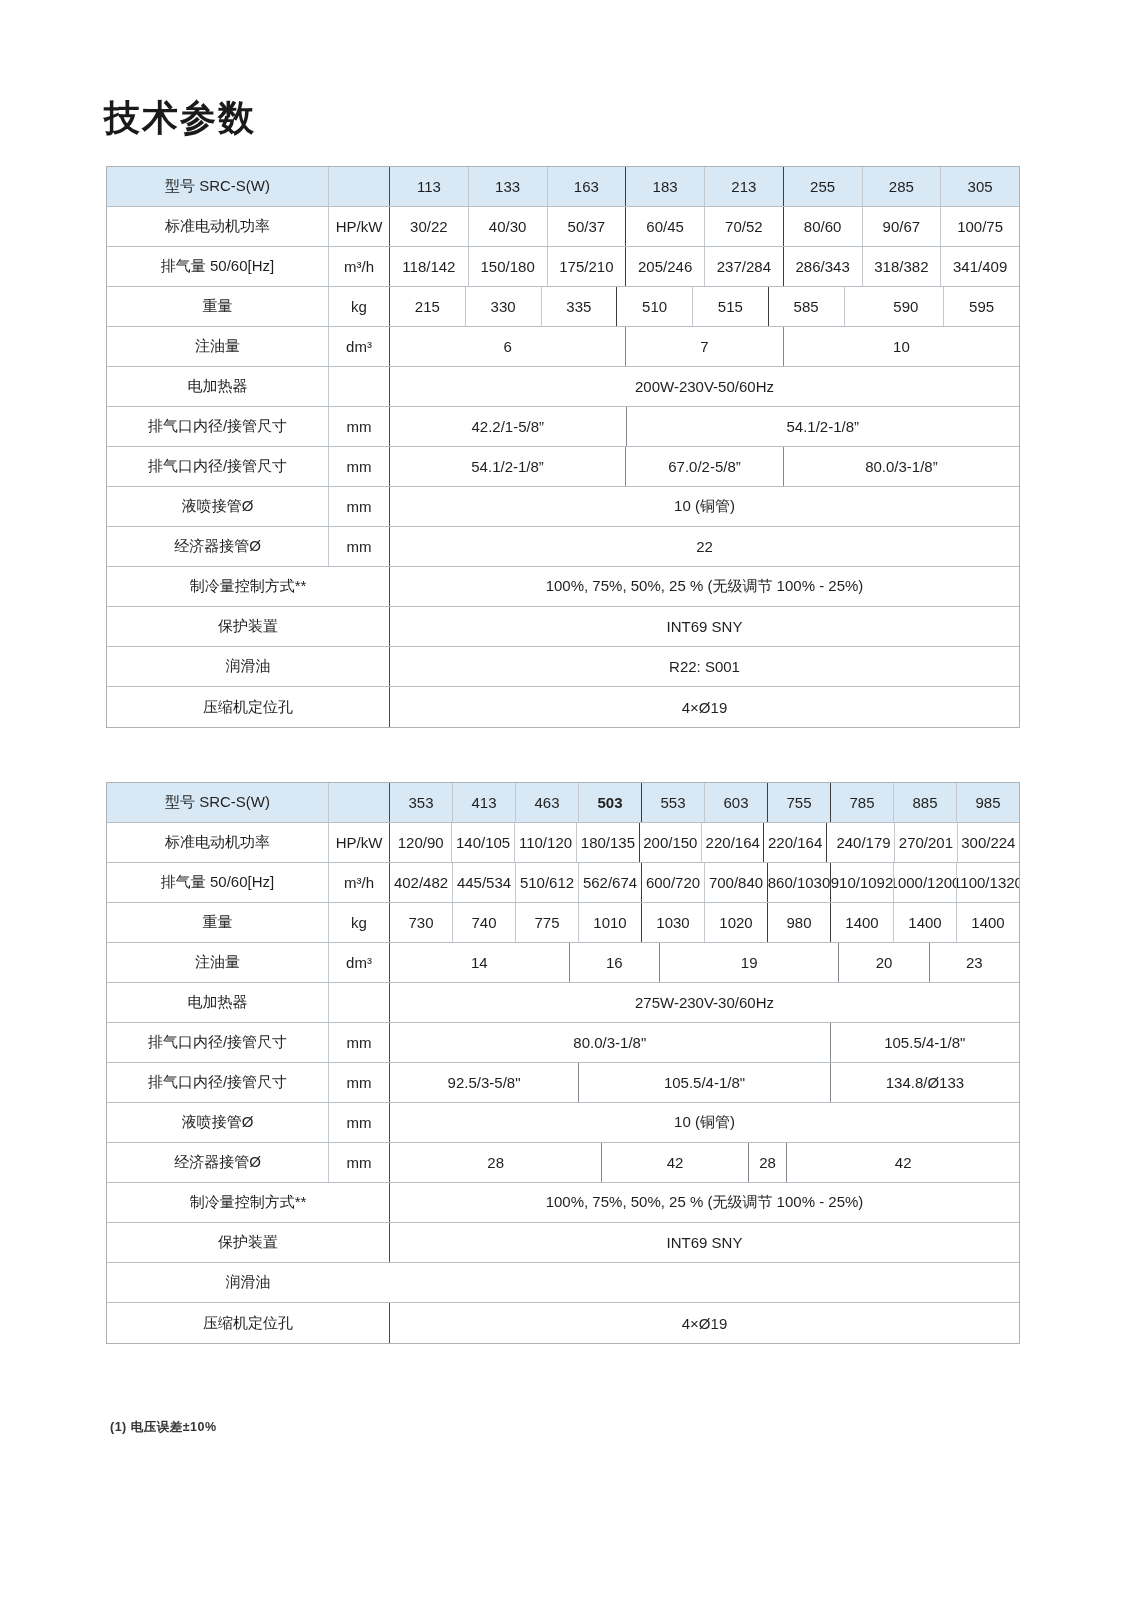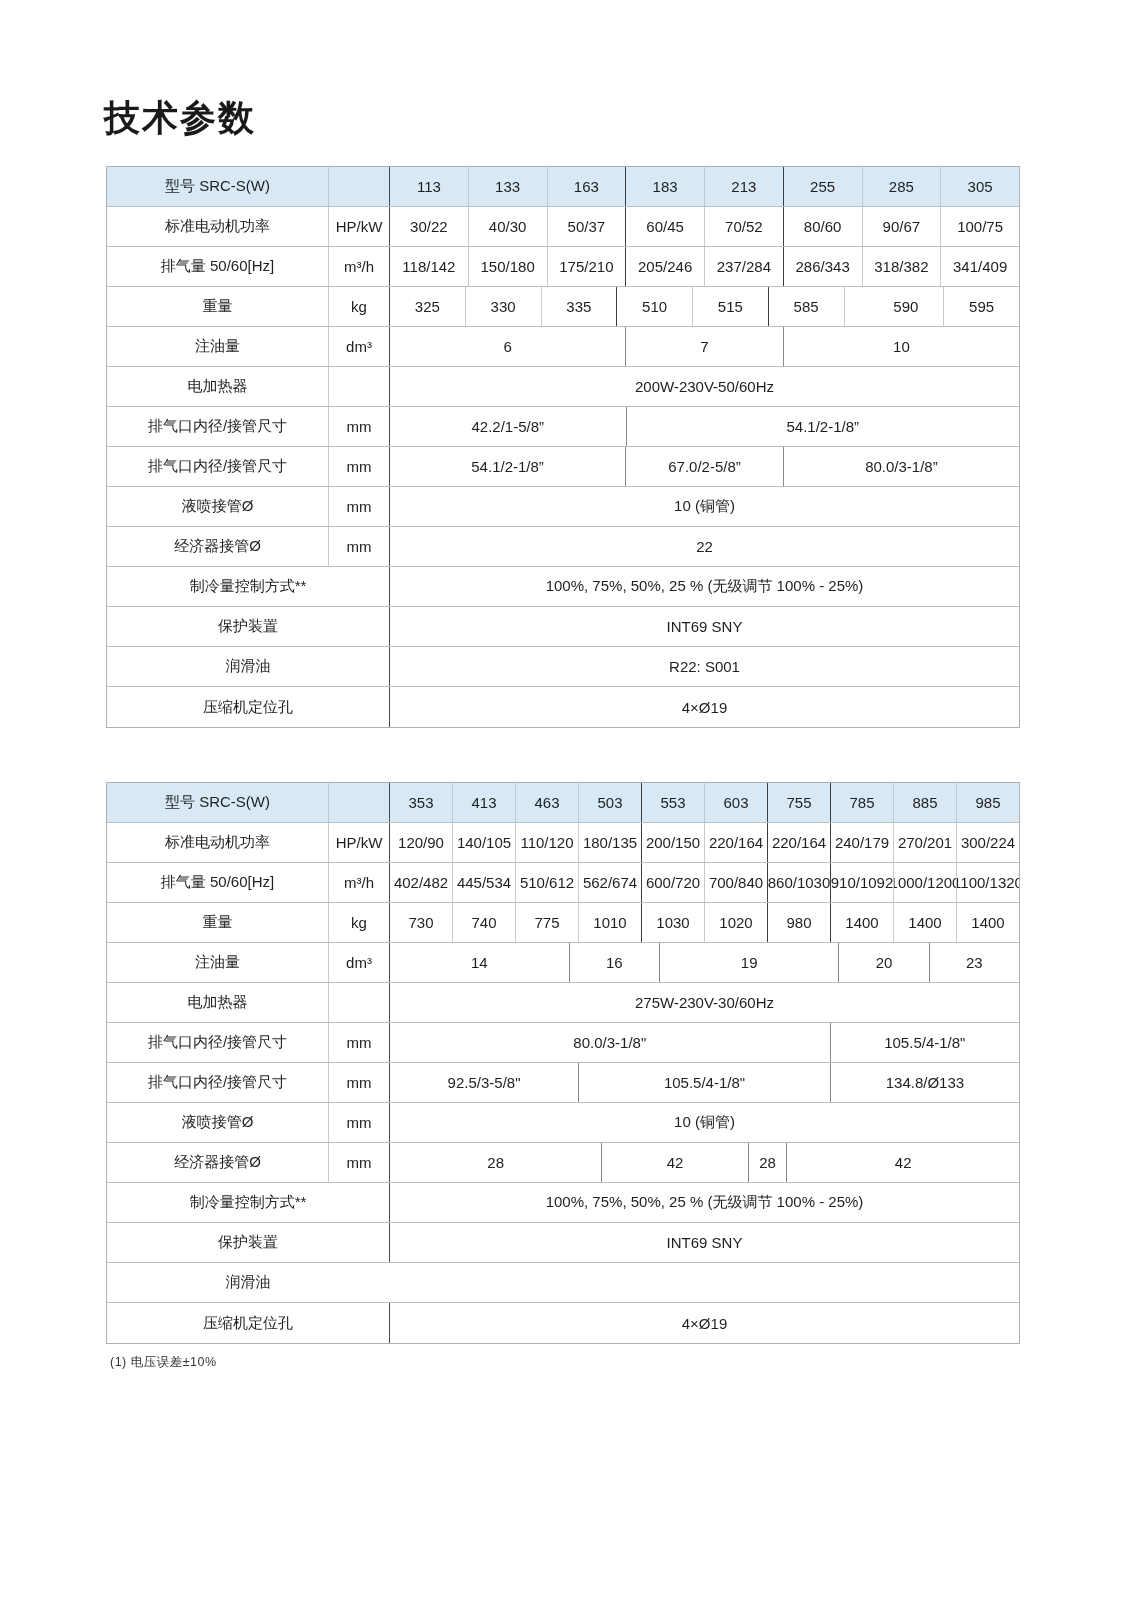--- a/index.html
+++ b/index.html
@@ -38,22 +38,22 @@
   }
   .lbl{width:221px;flex:0 0 221px;}
   .lbl.wide{width:282px;flex:0 0 282px;}
   .unit{width:61px;flex:0 0 61px;border-left:1px solid #c3c9ce;}
   .data{flex:1 1 auto;display:flex;border-left:1px solid #4a4a4a;}
   .dcell{border-left:1px solid #c3c9ce;}
   .dcell.first{border-left:none;}
   .dcell.merged{border-left:1px solid #83898f;}
   .dcell.groupline{border-left:1px solid #3d3d3d;}
   .footnote{
-    position:absolute;left:110px;top:1354px;
-    font-size:12.5px;color:#333333;letter-spacing:0.5px;
+    position:absolute;left:110px;top:1419px;
+    font-size:12.5px;color:#333333;letter-spacing:0.5px;font-weight:bold;
   }
 </style>
 </head>
 <body>
 
 <div class="page">
   <h1 class="page-title">技术参数</h1>
   <div class="spec-table t1" id="table1">
       <div class="trow header">
         <div class="cell lbl">型号 SRC-S(W)</div>
@@ -94,21 +94,21 @@
           <div class="cell dcell" style="flex: 1 1 0px;">237/284</div>
           <div class="cell dcell groupline" style="flex: 1 1 0px;">286/343</div>
           <div class="cell dcell" style="flex: 1 1 0px;">318/382</div>
           <div class="cell dcell" style="flex: 1 1 0px;">341/409</div>
         </div>
       </div>
       <div class="trow">
         <div class="cell lbl">重量</div>
         <div class="cell unit">kg</div>
         <div class="data">
-          <div class="cell dcell first" style="flex: 1 1 0px;">325</div>
+          <div class="cell dcell first" style="flex: 1 1 0px;">215</div>
           <div class="cell dcell" style="flex: 1 1 0px;">330</div>
           <div class="cell dcell" style="flex: 1 1 0px;">335</div>
           <div class="cell dcell groupline" style="flex: 1 1 0px;">510</div>
           <div class="cell dcell" style="flex: 1 1 0px;">515</div>
           <div class="cell dcell groupline" style="flex: 1 1 0px;">585</div>
           <div class="cell dcell" style="flex: 1 1 0px; padding-left: 24px;">590</div>
           <div class="cell dcell" style="flex: 1 1 0px;">595</div>
         </div>
       </div>
       <div class="trow">
@@ -184,41 +184,41 @@
       </div>
     </div>
   <div class="spec-table t2" id="table2">
       <div class="trow header">
         <div class="cell lbl">型号 SRC-S(W)</div>
         <div class="cell unit"></div>
         <div class="data">
           <div class="cell dcell first" style="flex: 1 1 0px;">353</div>
           <div class="cell dcell" style="flex: 1 1 0px;">413</div>
           <div class="cell dcell" style="flex: 1 1 0px;">463</div>
-          <div class="cell dcell" style="flex: 1 1 0px;">503</div>
+          <div class="cell dcell" style="flex: 1 1 0px; font-weight: bold;">503</div>
           <div class="cell dcell groupline" style="flex: 1 1 0px;">553</div>
           <div class="cell dcell" style="flex: 1 1 0px;">603</div>
           <div class="cell dcell groupline" style="flex: 1 1 0px;">755</div>
           <div class="cell dcell groupline" style="flex: 1 1 0px;">785</div>
           <div class="cell dcell" style="flex: 1 1 0px;">885</div>
           <div class="cell dcell" style="flex: 1 1 0px;">985</div>
         </div>
       </div>
       <div class="trow">
         <div class="cell lbl">标准电动机功率</div>
         <div class="cell unit">HP/kW</div>
         <div class="data">
           <div class="cell dcell first" style="flex: 1 1 0px;">120/90</div>
           <div class="cell dcell" style="flex: 1 1 0px;">140/105</div>
           <div class="cell dcell" style="flex: 1 1 0px;">110/120</div>
           <div class="cell dcell" style="flex: 1 1 0px;">180/135</div>
           <div class="cell dcell groupline" style="flex: 1 1 0px;">200/150</div>
           <div class="cell dcell" style="flex: 1 1 0px;">220/164</div>
           <div class="cell dcell groupline" style="flex: 1 1 0px;">220/164</div>
-          <div class="cell dcell groupline" style="flex: 1 1 0px;">240/179</div>
+          <div class="cell dcell groupline" style="flex: 1 1 0px; padding-left: 6px;">240/179</div>
           <div class="cell dcell" style="flex: 1 1 0px;">270/201</div>
           <div class="cell dcell" style="flex: 1 1 0px;">300/224</div>
         </div>
       </div>
       <div class="trow">
         <div class="cell lbl">排气量 50/60[Hz]</div>
         <div class="cell unit">m³/h</div>
         <div class="data">
           <div class="cell dcell first" style="flex: 1 1 0px;">402/482</div>
           <div class="cell dcell" style="flex: 1 1 0px;">445/534</div>

